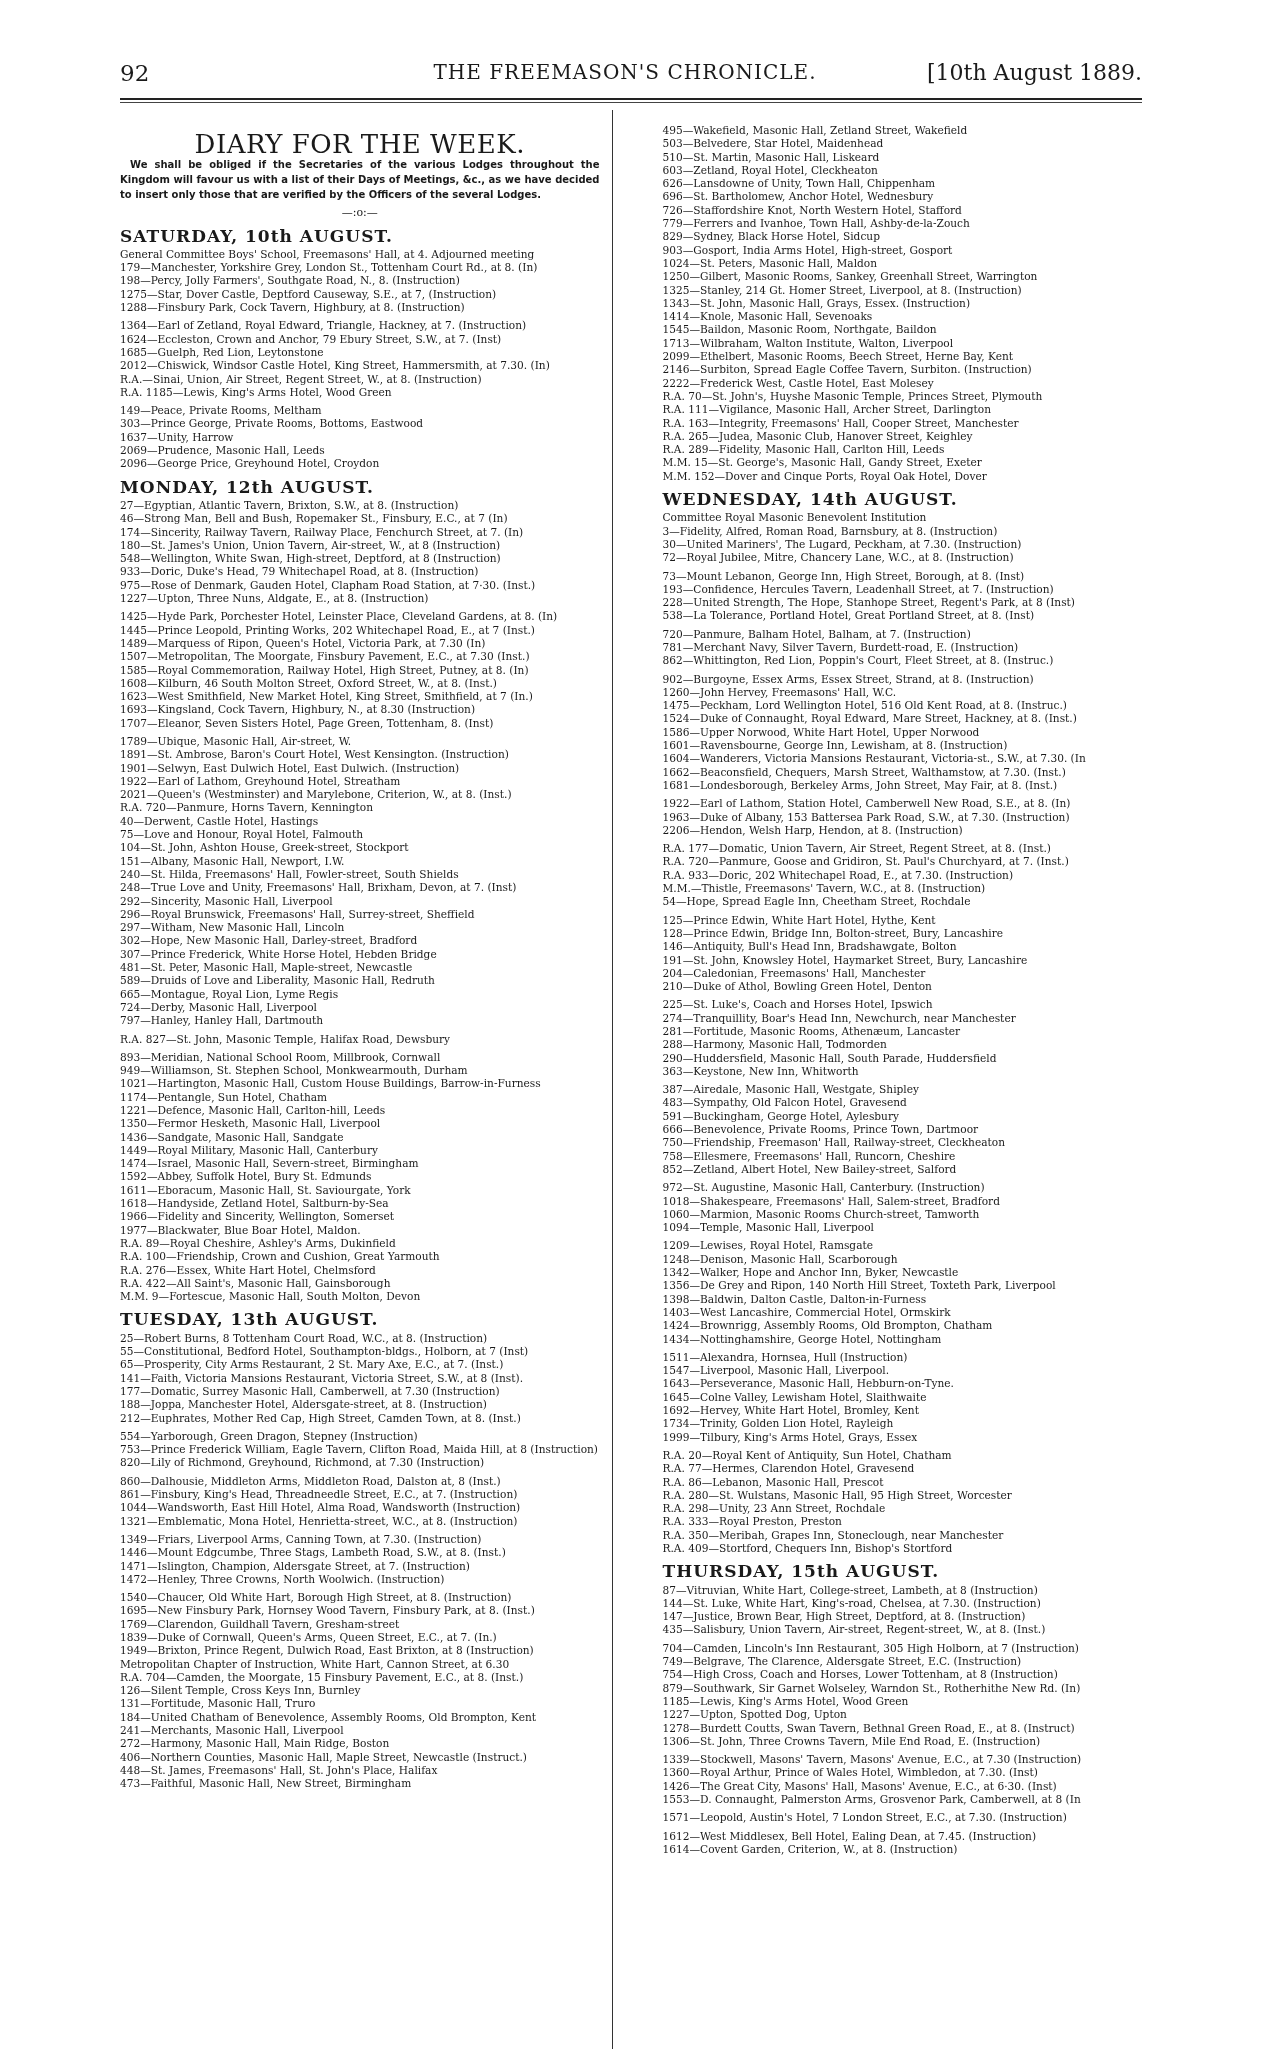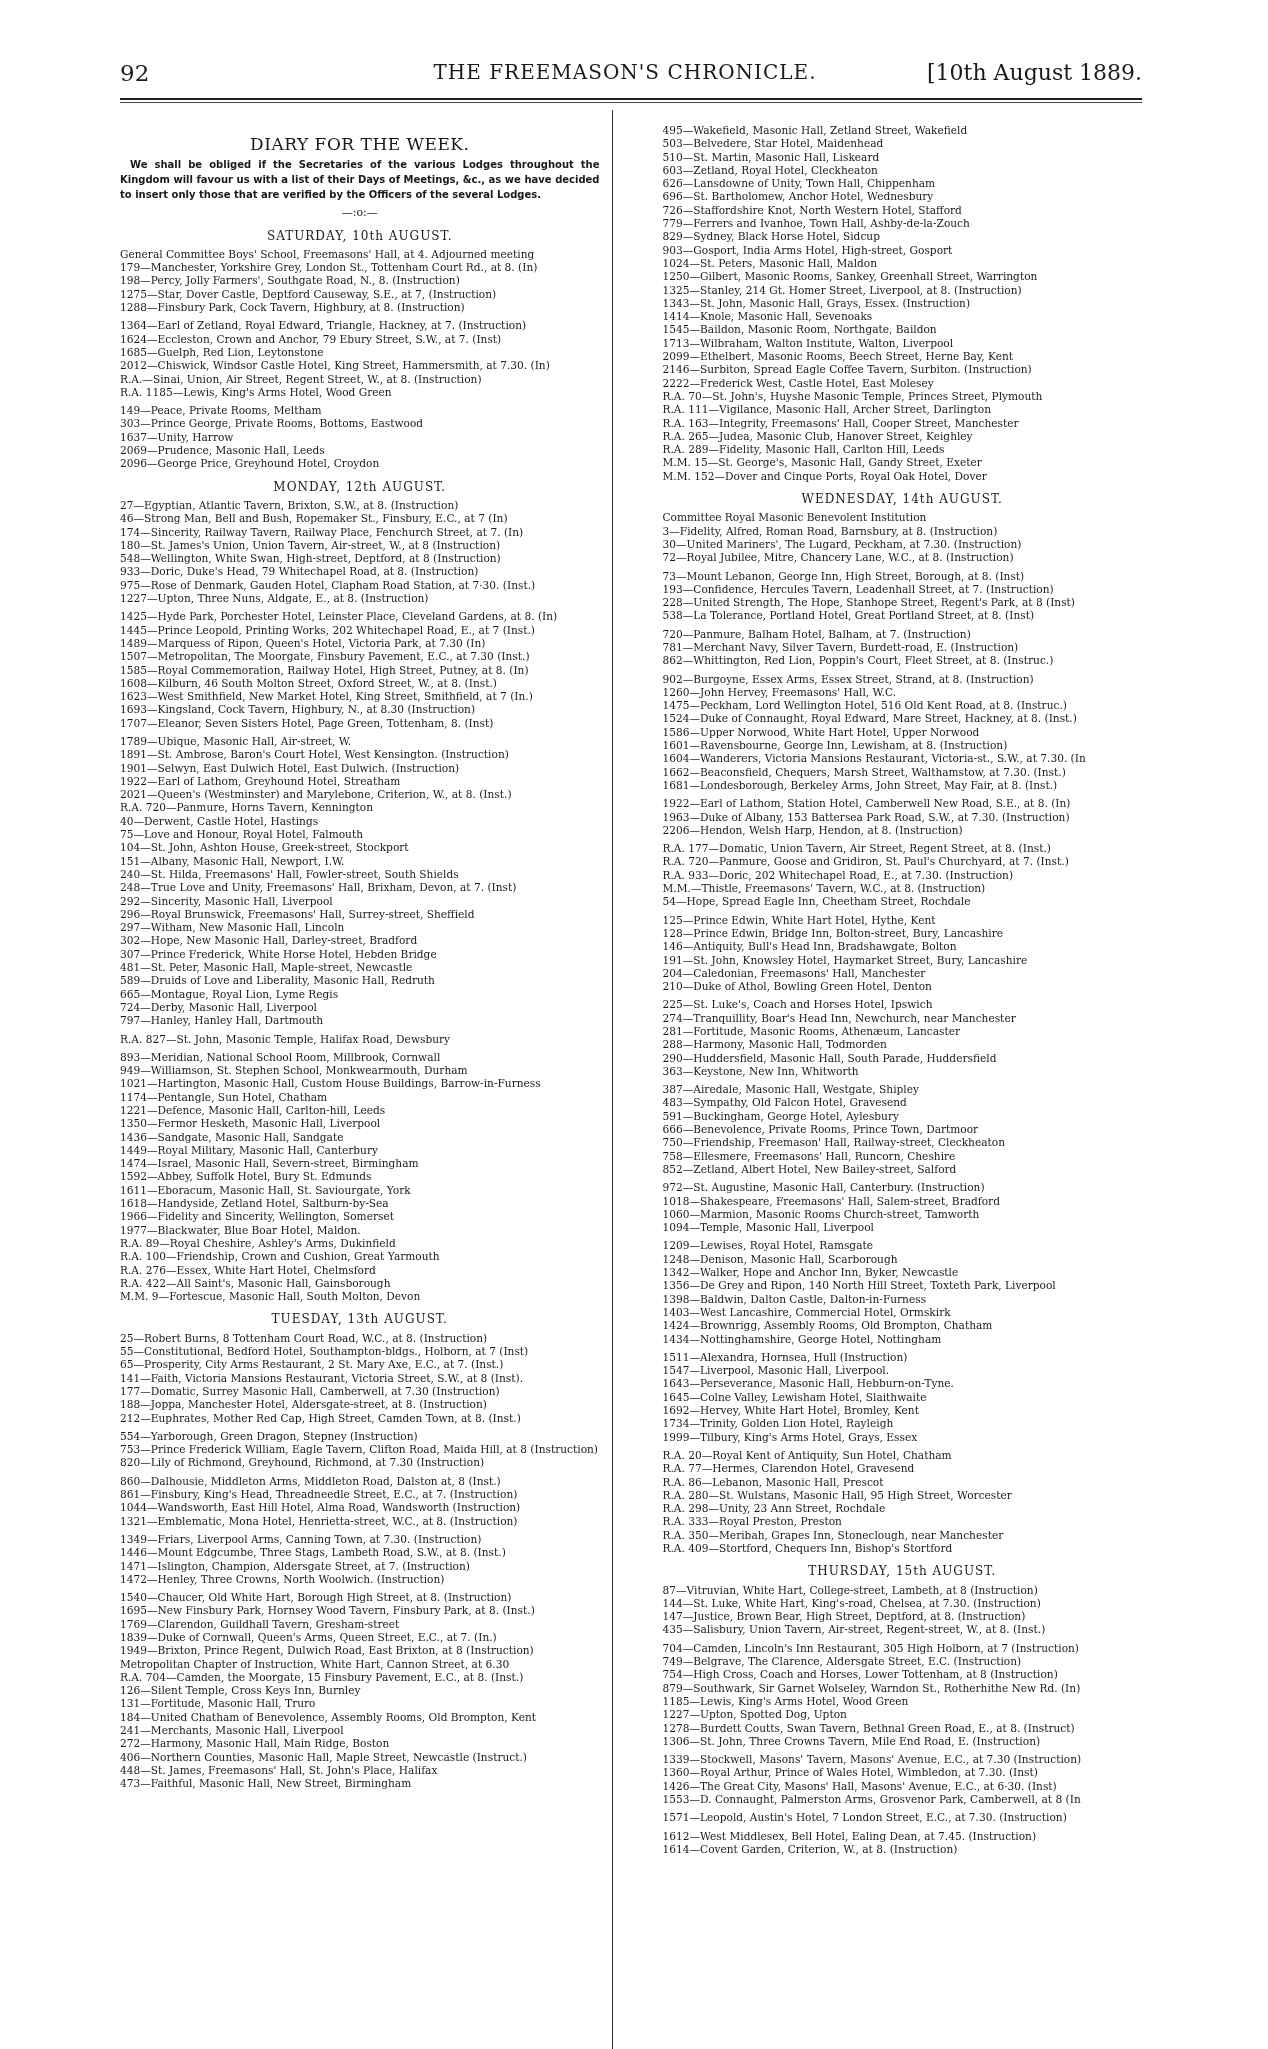--- a/index.html
+++ b/index.html
@@ -9,24 +9,24 @@
   .pageno { position:absolute; left:0; top:0; font-size:23px; }
   .title { position:absolute; left:0; right:0; top:0; text-align:center; font-size:20px; letter-spacing:1px; }
   .dateline { position:absolute; right:-12px; top:0; font-size:22px; }
   .rule1 { position:absolute; left:0; right:-12px; top:38px; border-top:2px solid #222; }
   .rule2 { position:absolute; left:0; right:-12px; top:42px; border-top:1px solid #444; }
   .cols { position:absolute; top:50px; left:0; width:1022px; display:flex; }
   .col { width:505px; font-size:10.6px; line-height:13.3px; }
   .col.left { padding-right:8px; }
   .divider { width:1px; background:#333; margin:0 4px; height:1940px; }
   .col.right { padding-left:6px; width:505px;margin-left:40px; }
-  .heading { text-align:center; font-size:17px; margin:28px 0 6px; letter-spacing:0.5px; }
+  .heading { text-align:center; font-size:26px; margin:28px 0 6px; letter-spacing:0.5px; }
   .intro { font-weight:bold; font-size:10px; line-height:15px; text-align:justify; text-indent:10px; font-family:"DejaVu Sans", sans-serif; }
   .sep { text-align:center; font-size:11px; margin:4px 0 8px; }
-  .day { text-align:center; font-weight:normal; font-size:12px; letter-spacing:1px; margin:10px 0 5px; }
+  .day { text-align:left; font-weight:bold; font-size:17px; letter-spacing:1px; margin:10px 0 5px; }
   .entry { white-space:nowrap; overflow:hidden; }
   .entry.wrap { white-space:normal; padding-left:44px; text-indent:-44px; }
   .gap { height:5px; }
 </style>
 </head>
 <body>
 
 <div class="page">
   <div class="masthead">
     <span class="pageno">92</span>

